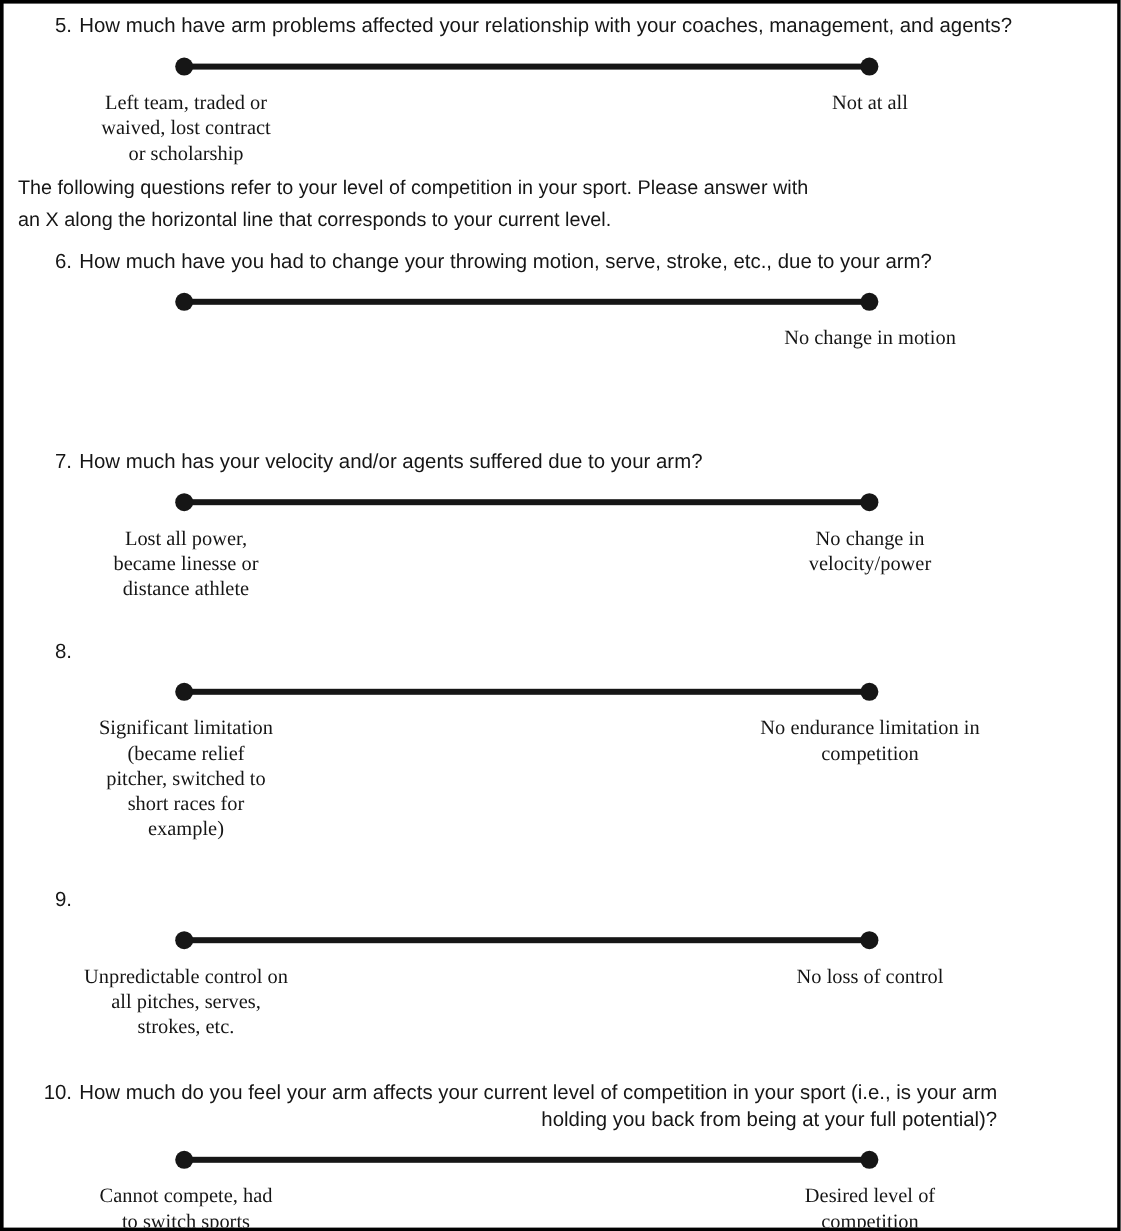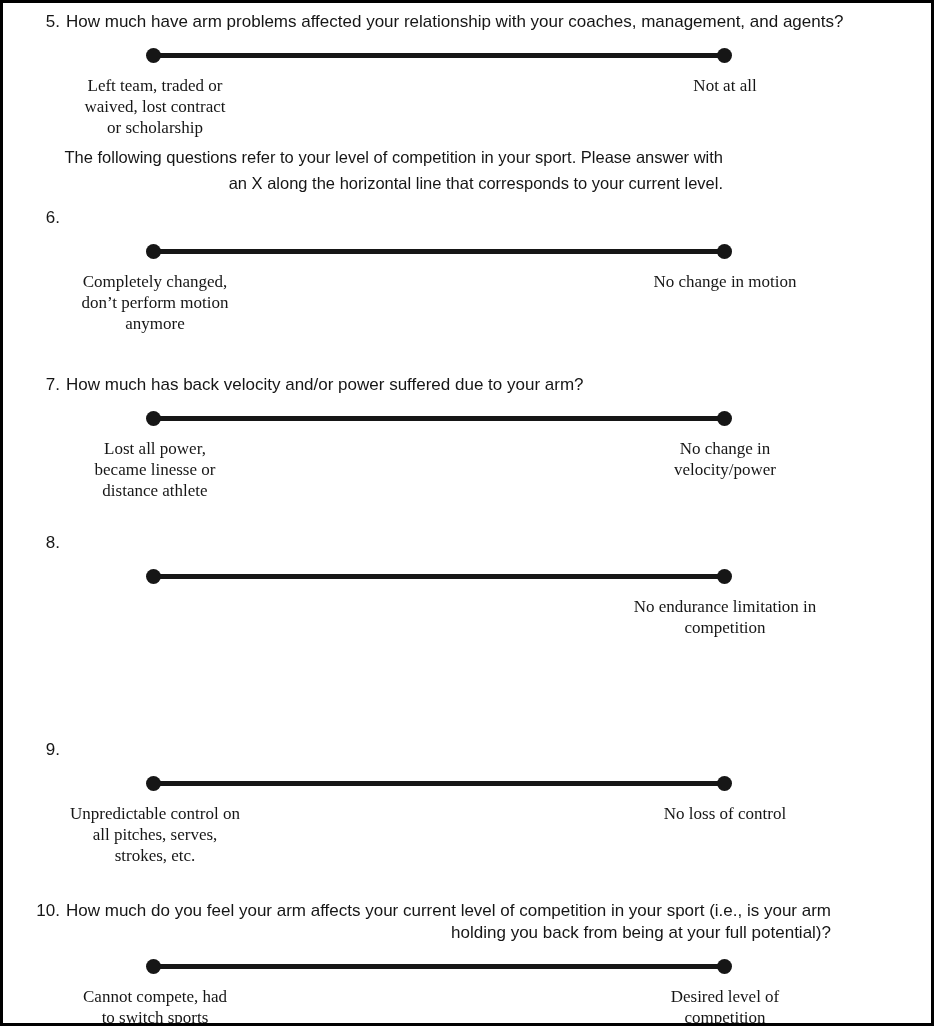--- a/index.html
+++ b/index.html
@@ -24,27 +24,26 @@
     width: 100%;
   }
   .q-pos-0 { top: 8px; }
   .q-pos-1 { top: 204px; }
   .q-pos-2 { top: 371px; }
   .q-pos-3 { top: 529px; }
   .q-pos-4 { top: 736px; }
   .q-pos-5 { top: 897px; }
   .intro {
     position: absolute;
-    left: 0;
+    left: 12px;
     top: 141px;
     width: 720px;
     font-size: 16.5px;
     line-height: 26px;
     white-space: pre-line;
-    text-align: right;
   }
   .q-text {
     display: flex;
     font-size: 17px;
     line-height: 22px;
   }
   .q-num {
     flex: 0 0 57px;
     width: 57px;
     text-align: right;
@@ -121,38 +120,36 @@
       <div class="anchor anchor-right">Not at all</div>
     </div>
   </div>
 
   <div class="intro">The following questions refer to your level of competition in your sport. Please answer with
 an X along the horizontal line that corresponds to your current level.</div>
 
   <div class="q-block q-pos-1">
     <div class="q-text">
       <span class="q-num">6.</span>
-    </div>
-    <div class="scale">
-      <span class="track"></span>
-      <span class="dot dot-left"></span>
-      <span class="dot dot-right"></span>
-    </div>
-    <div class="anchors">
-      <div class="anchor anchor-left">Completely changed,
-don’t perform motion
-anymore</div>
+      <span class="q-body">How much have you had to change your throwing motion, serve, stroke, etc., due to your arm?</span>
+    </div>
+    <div class="scale">
+      <span class="track"></span>
+      <span class="dot dot-left"></span>
+      <span class="dot dot-right"></span>
+    </div>
+    <div class="anchors">
       <div class="anchor anchor-right">No change in motion</div>
     </div>
   </div>
 
   <div class="q-block q-pos-2">
     <div class="q-text">
       <span class="q-num">7.</span>
-      <span class="q-body">How much has back velocity and/or power suffered due to your arm?</span>
+      <span class="q-body">How much has your velocity and/or agents suffered due to your arm?</span>
     </div>
     <div class="scale">
       <span class="track"></span>
       <span class="dot dot-left"></span>
       <span class="dot dot-right"></span>
     </div>
     <div class="anchors">
       <div class="anchor anchor-right">No change in
 velocity/power</div>
       <div class="anchor anchor-left">Lost all power,
@@ -164,20 +161,25 @@
   <div class="q-block q-pos-3">
     <div class="q-text">
       <span class="q-num">8.</span>
     </div>
     <div class="scale">
       <span class="track"></span>
       <span class="dot dot-left"></span>
       <span class="dot dot-right"></span>
     </div>
     <div class="anchors">
+      <div class="anchor anchor-left">Significant limitation
+(became relief
+pitcher, switched to
+short races for
+example)</div>
       <div class="anchor anchor-right">No endurance limitation in
 competition</div>
     </div>
   </div>
 
   <div class="q-block q-pos-4">
     <div class="q-text">
       <span class="q-num">9.</span>
     </div>
     <div class="scale">

